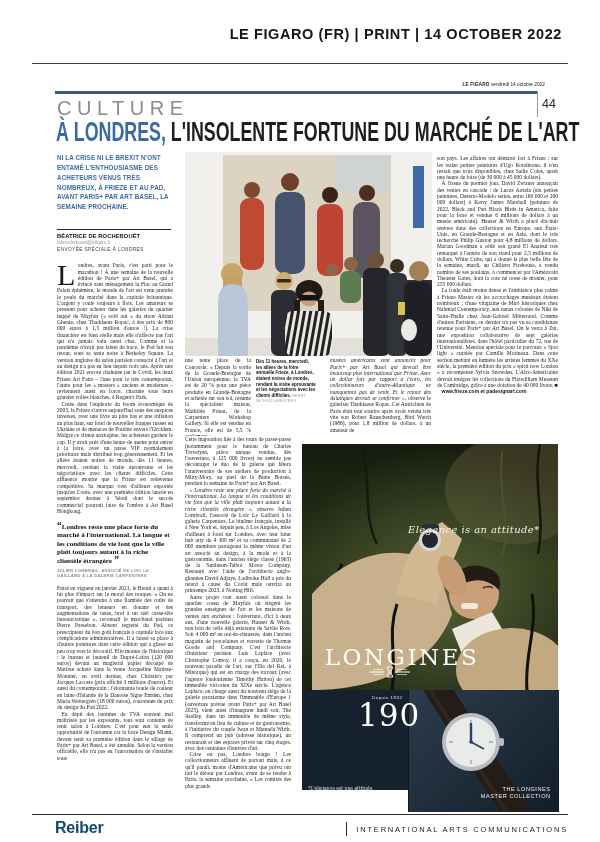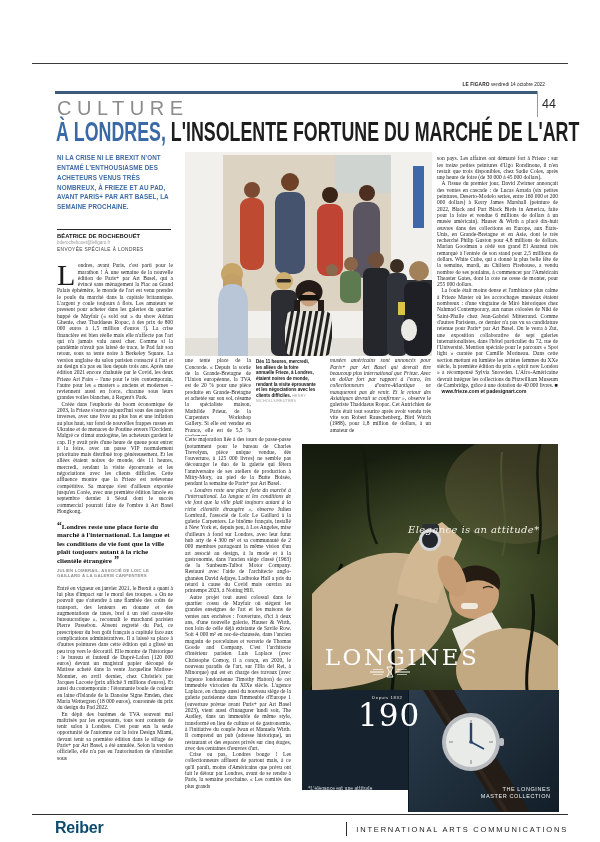--- a/index.html
+++ b/index.html
@@ -99,20 +99,21 @@
   .flogo { left:55px; top:819px; font-size:16px; font-weight:700; letter-spacing:-0.2px; color:#0c4a6e; }
   .fright { right:32px; top:822px; display:flex; align-items:center; gap:9px; }
   .fbar { width:1px; height:14px; background:#2a2a2a; }
   .ftag { font-size:7.5px; letter-spacing:1.8px; color:#222; font-weight:500; }
 </style>
 </head>
 <body>
 
 <div class="page">
 
+  <div class="abs banner">LE FIGARO (FR) | PRINT | 14 OCTOBER 2022</div>
   <div class="abs toprule"></div>
 
   <div class="half-r mast">
     <b>LE FIGARO</b>
     <span>vendredi 14 octobre 2022</span>
   </div>
   <div class="abs bluerule"></div>
   <div class="abs pnline"></div>
   <div class="abs pagenum">44</div>
   <div class="abs culture">CULTURE</div>

